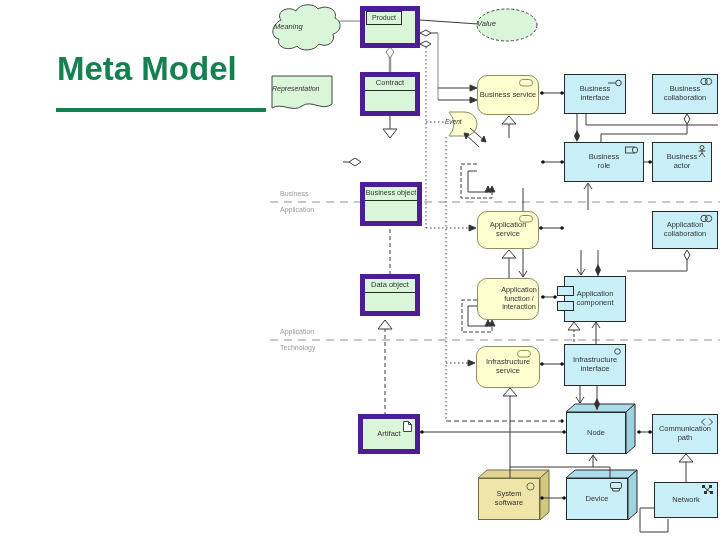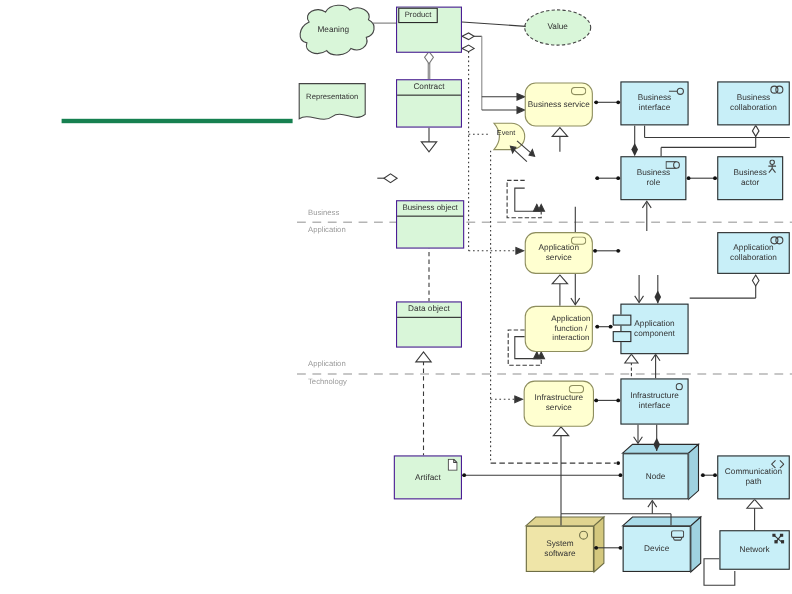--- a/index.html
+++ b/index.html
@@ -3,28 +3,28 @@
 <meta charset="utf-8">
 <style>
   html,body{margin:0;padding:0;background:#fff;}
   #slide{position:relative;width:720px;height:540px;background:#fff;overflow:hidden;
          font-family:"Liberation Sans",sans-serif;}
   #title{position:absolute;left:57px;top:50px;font-size:33px;font-weight:bold;color:#168050;letter-spacing:0;}
   #title-underline{position:absolute;left:56px;top:108px;width:210px;height:4px;background:#168050;}
   svg.layer{position:absolute;left:0;top:0;}
   .node{position:absolute;box-sizing:border-box;font-size:7.5px;line-height:1.15;color:#333;
         display:flex;align-items:center;justify-content:center;text-align:center;}
-  .n-green{background:#d9f6d9;border:1px solid #4c1d95;}
+  .n-green{background:#d9f6d9;border:5px solid #4c1d95;}
   .n-yellow{background:#ffffd0;border:1px solid #8e8e5e;border-radius:10px;}
   .n-blue{background:#c8eff8;border:1px solid #2a2a2a;}
   .n-tan{background:#efe5a8;border:1px solid #6e6e46;}
   .comp{display:block;}
   .comp .title{position:absolute;top:0;left:0;right:0;height:13px;border-bottom:1px solid #2a2a2a;
         display:flex;align-items:center;justify-content:center;}
-  .freelabel{position:absolute;font-size:7.5px;color:#333;text-align:center;line-height:1.1;}
+  .freelabel{position:absolute;font-size:7.5px;color:#333;line-height:1.1;font-style:italic;}
   .laylabel{position:absolute;font-size:7px;color:#9a9a9a;}
   .icon{position:absolute;}
   .tab{position:absolute;left:1px;top:0;width:34px;height:12px;border:1px solid #2a2a2a;background:#d9f6d9;
        font-size:7px;display:flex;align-items:center;justify-content:center;}
   .protr{position:absolute;left:-8px;width:15px;height:8px;background:#c8eff8;border:1px solid #2a2a2a;}
 </style>
 </head>
 <body>
 
 <div id="slide">
@@ -187,20 +187,21 @@
       <polygon points="679,462 693,462 686,454" fill="#fff"></polygon>
       <line x1="686" y1="462" x2="686" y2="482"></line>
 
       <polyline points="654,508 640,508 640,532 668,532 668,519"></polyline>
 
       <polygon points="349,162 355,158 361,162 355,166" fill="#fff"></polygon>
       <line x1="349" y1="162" x2="343" y2="162"></line>
     </g>
   </svg>
 
+  <div id="title">Meta Model</div>
   <div id="title-underline"></div>
 
   <div class="laylabel" style="left:280px;top:190px;">Business</div>
   <div class="laylabel" style="left:280px;top:206px;">Application</div>
   <div class="laylabel" style="left:280px;top:328px;">Application</div>
   <div class="laylabel" style="left:280px;top:344px;">Technology</div>
 
   <div class="freelabel" style="left:274px;top:23px;width:58px;">Meaning</div>
   <div class="freelabel" style="left:477px;top:20px;width:60px;">Value</div>
   <div class="freelabel" style="left:272px;top:85px;width:60px;font-size:7px;">Representation</div>
@@ -255,21 +256,21 @@
         <circle cx="10.5" cy="4" r="2.8" fill="#c8eff8" stroke="#444"></circle>
       </svg>
   </div>
   <div class="node n-blue" style="left:652px;top:74px;width:66px;height:40px;">
     <span style="display:block;width:56px;">Business collaboration</span>
     <svg class="icon" style="right:4px;top:2px;" width="13" height="9">
         <circle cx="4" cy="4.5" r="3.2" fill="none" stroke="#444"></circle>
         <circle cx="8.5" cy="4.5" r="3.2" fill="none" stroke="#444"></circle>
       </svg>
   </div>
-  <div class="node n-blue" style="left:564px;top:142px;width:60px;height:40px;">
+  <div class="node n-blue" style="left:564px;top:142px;width:80px;height:40px;">
     <span style="display:block;width:44px;">Business role</span>
     <svg class="icon" style="right:4px;top:3px;" width="14" height="8">
         <rect x="0.5" y="1" w="9" width="9" height="6" fill="#c8eff8" stroke="#444"></rect>
         <ellipse cx="10" cy="4" rx="2.6" ry="3" fill="#c8eff8" stroke="#444"></ellipse>
       </svg>
   </div>
   <div class="node n-blue" style="left:652px;top:142px;width:60px;height:40px;">
     <span style="display:block;width:42px;">Business actor</span>
     <svg class="icon" style="right:4px;top:2px;" width="10" height="13">
         <g stroke="#444" fill="none">

